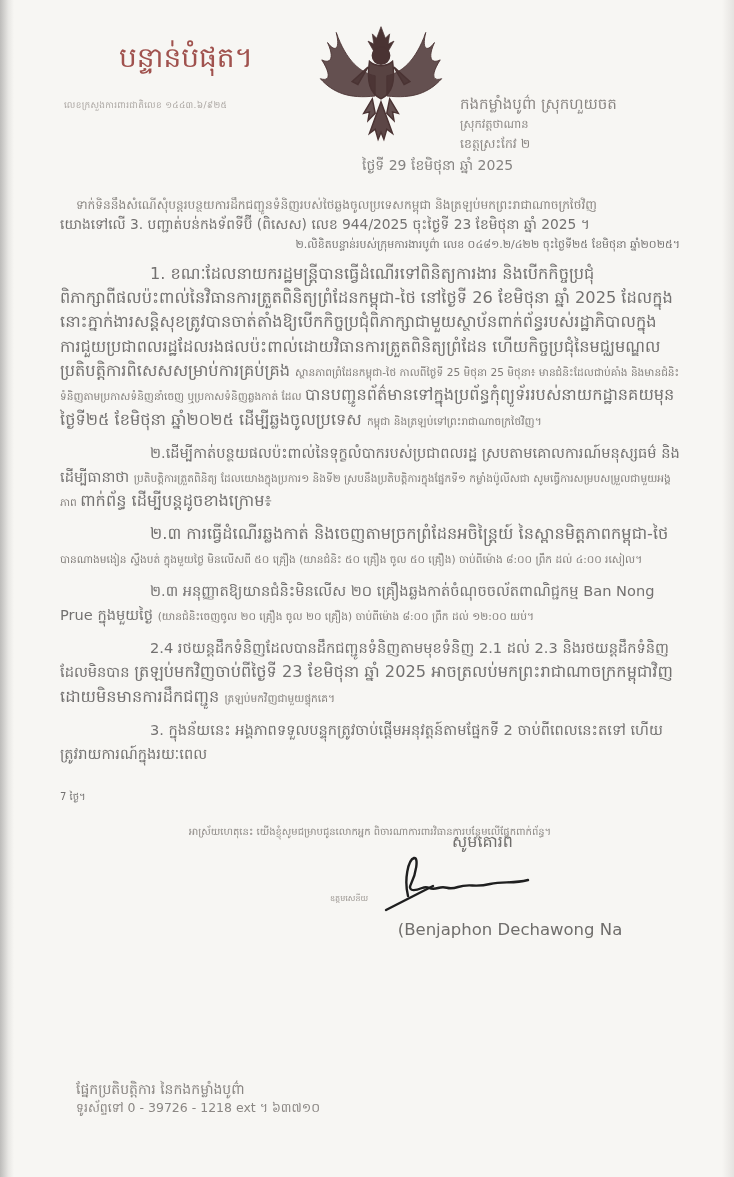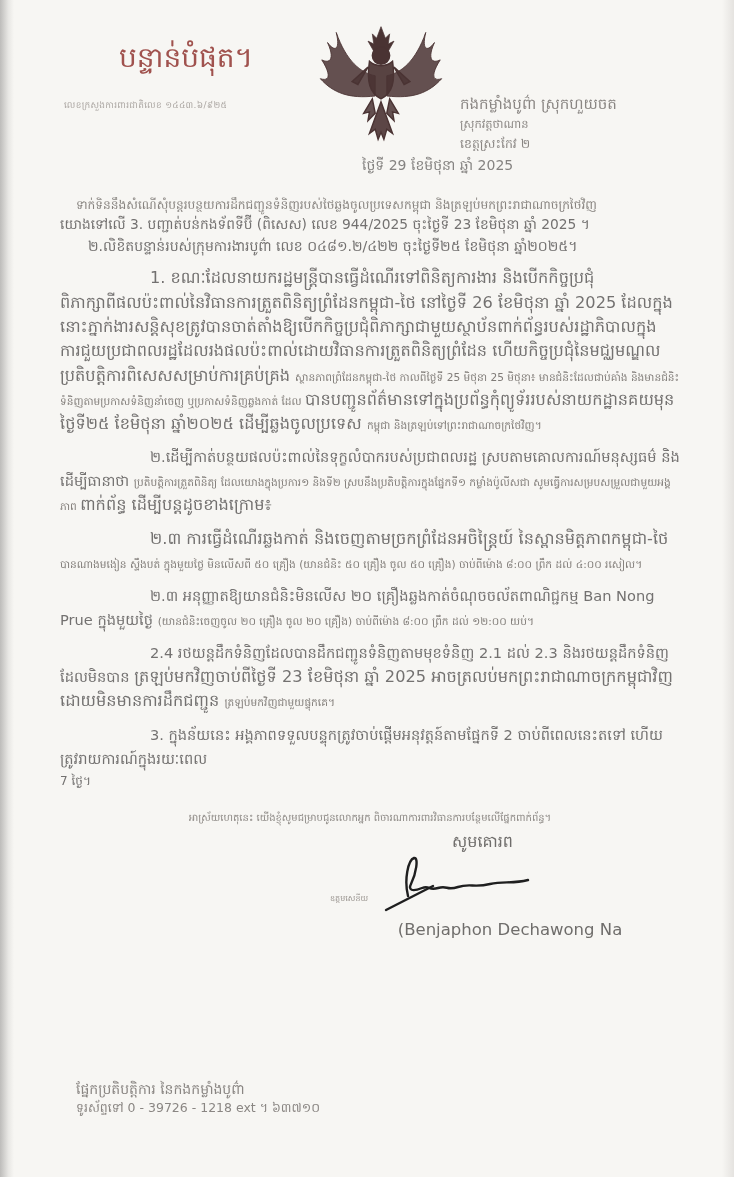--- a/index.html
+++ b/index.html
@@ -30,26 +30,26 @@
   .garuda { position:absolute; left:306px; top:18px; width:150px; height:130px; }
   .sender { position:absolute; left:460px; top:94px; line-height:20px; color:#8a8683; }
   .sender .l1 { font-size:15px; }
   .sender .l2 { font-size:11.5px; }
   .sender .l3 { font-size:12.5px; }
   .dateline { position:absolute; left:362px; top:156px; font-size:14px; color:#858381; }
   .body { position:absolute; left:60px; top:196px; width:620px; }
   .subject { font-size:12.2px; margin-left:16px; color:#87837f; line-height:1.5; }
   .salutation { font-size:17px; font-weight:600; color:#7b7875; margin:5px 0 9px 16px; }
   .ref1 { font-size:13.8px; line-height:1.55; }
-  .ref2 { font-size:14px; margin-left:28px; line-height:1.55; }
+  .ref2 { font-size:11px; margin-left:28px; line-height:1.55;text-align:right; }
   p.mix { margin-top:9px; text-indent:90px; line-height:1.5; }
   .t-lg { font-size:16.2px; }
   .t-md { font-size:14.6px; }
   .t-sm { font-size:10.6px; color:#807c78; }
-  .tail-line { font-size:12px; margin-top:2px; }
+  .tail-line { font-size:10px; margin-top:24px; }
   .closing { font-size:10px; color:#8b8783; text-align:center; margin-top:20px; }
   .signoff { position:absolute; left:452px; top:831px; font-size:16px; color:#6f6d6b; }
   .signature { position:absolute; left:378px; top:850px; width:262px; height:66px; }
   .rank-note { position:absolute; left:330px; top:893px; font-size:8px; color:#9c9792;text-align:center; }
   .signer-name {
     position:absolute; left:356px; top:918px; width:308px;
     text-align:center; font-size:16.5px; line-height:1.4; color:#6f6d6b;
   }
   .footer { position:absolute; left:76px; top:1079px; color:#8a8683; }
   .footer .f1 { font-size:14px; line-height:20px; }

